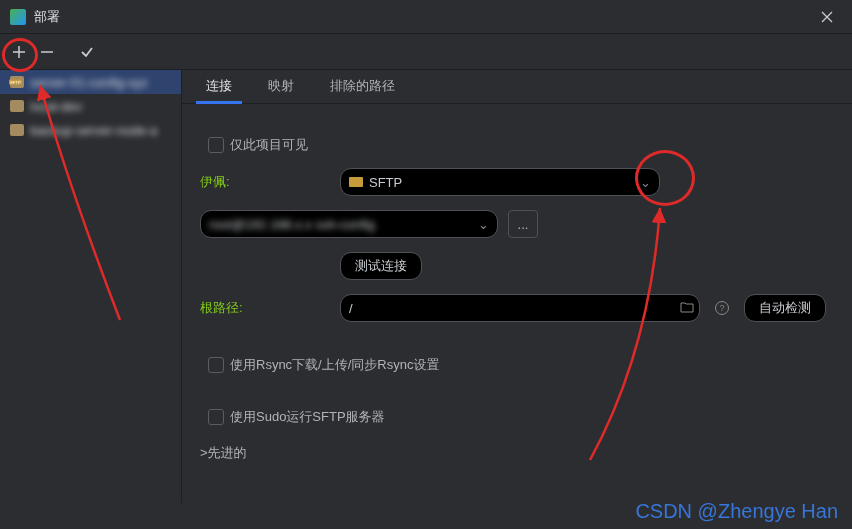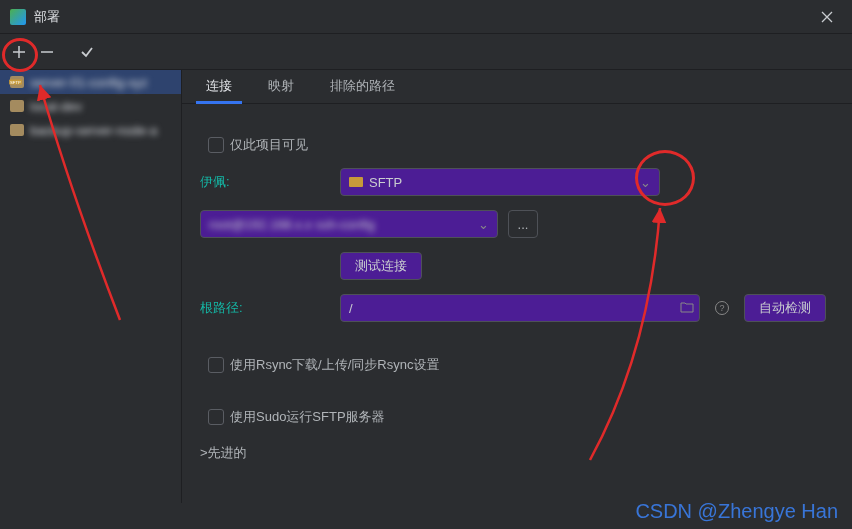--- a/index.html
+++ b/index.html
@@ -71,30 +71,30 @@
     .tab.active { color: #dfe1e5; }
     .tab.active::after {
       content: ""; position: absolute; left: 8px; right: 8px;
       bottom: -1px; height: 3px; background: #3574f0;
     }
     .form { padding: 12px 18px; overflow-y: auto; flex: 1; }
     .form-row {
       display: flex; align-items: center;
       margin-bottom: 14px; gap: 10px;
     }
-    .form-label { width: 130px; color: #14b8a6; }
+    .form-label { width: 130px; color: #84cc16; }
     .chk-row { padding-left: 8px; }
     .chk-row label { display: flex; align-items: center; gap: 6px; margin-top: 20px; }
     .chk {
       width: 16px; height: 16px; border: 1px solid #5a5d63;
       border-radius: 3px; background: #2b2d30;
     }
     .select, .input, .btn {
-      background: #4c1d95; border: 1px solid #4e5157;
-      color: #c9ccd0; border-radius: 4px; height: 28px;
+      background: #000000; border: 1px solid #4e5157;
+      color: #c9ccd0; border-radius: 11px; height: 28px;
       padding: 0 8px; display: flex; align-items: center;
     }
     .select { width: 320px; justify-content: space-between; }
     .select .sel-icon {
       width: 14px; height: 10px; background: #c79a3a;
       border-radius: 1px; margin-right: 6px; display: inline-block;
     }
     .select .chev { color: #888; }
     .select.wide { width: 298px; }
     .select .blurred { filter: blur(3px); }

